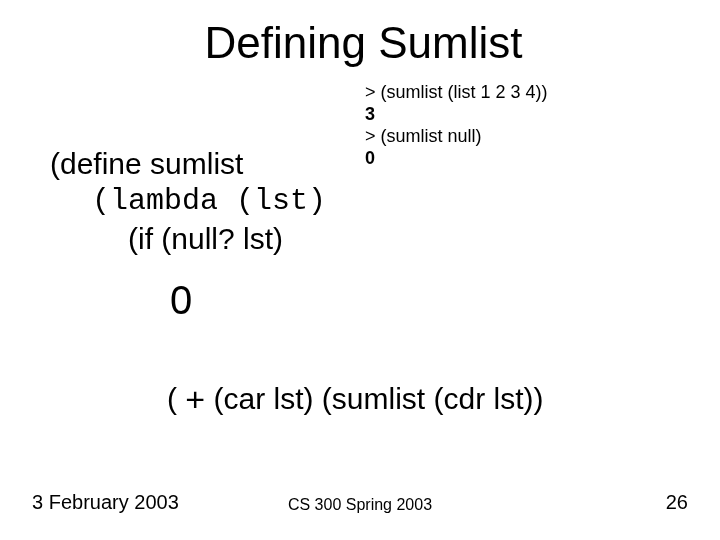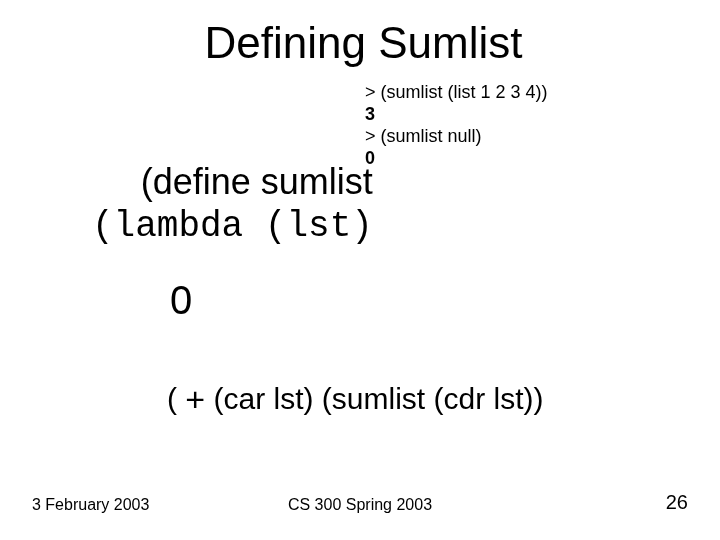--- a/index.html
+++ b/index.html
@@ -23,25 +23,24 @@
     top: 18px;
     left: 0;
     right: 0;
     text-align: center;
     font-size: 44px;
     font-weight: 400;
     padding-left: 7px;
   }
   .def-block {
     position: absolute;
-    top: 159px;
+    top: 145px;
     left: 50px;
-    font-size: 36px;
+    font-size: 30px;
     line-height: 1.25;
-    text-align: right;
   }
   .def-line2 { padding-left: 42px; font-family: Liberation Mono, monospace; }
   .def-line3 { padding-left: 78px; }
   .zero {
     position: absolute;
     top: 278px;
     left: 170px;
     font-size: 40px;
   }
   .call-line {
@@ -65,21 +64,21 @@
     top: 82px;
     left: 365px;
     font-size: 18px;
     line-height: 1.22;
   }
   .repl .bold { font-weight: 700; }
   .footer-left {
     position: absolute;
     bottom: 26px;
     left: 32px;
-    font-size: 16px;
+    font-size: 20px;
   }
   .footer-center {
     position: absolute;
     bottom: 26px;
     left: 0;
     right: 0;
     text-align: center;
     font-size: 16px;
   }
   .footer-right {
@@ -99,20 +98,21 @@
   <div class="repl">
     <div>&gt; (sumlist (list 1 2 3 4))</div>
     <div class="bold">3</div>
     <div>&gt; (sumlist null)</div>
     <div class="bold">0</div>
   </div>
 
   <div class="def-block">
     <div>(define sumlist</div>
     <div class="def-line2">(lambda (lst)</div>
+    <div class="def-line3">(if (null? lst)</div>
   </div>
 
   <div class="zero">0</div>
 
   <div class="call-line">
     <span>( </span><span class="plus-sym">+</span><span>  (car lst) (sumlist (cdr lst))</span>
   </div>
 
   <div class="footer-left">3 February 2003</div>
   <div class="footer-center">CS 300 Spring 2003</div>

